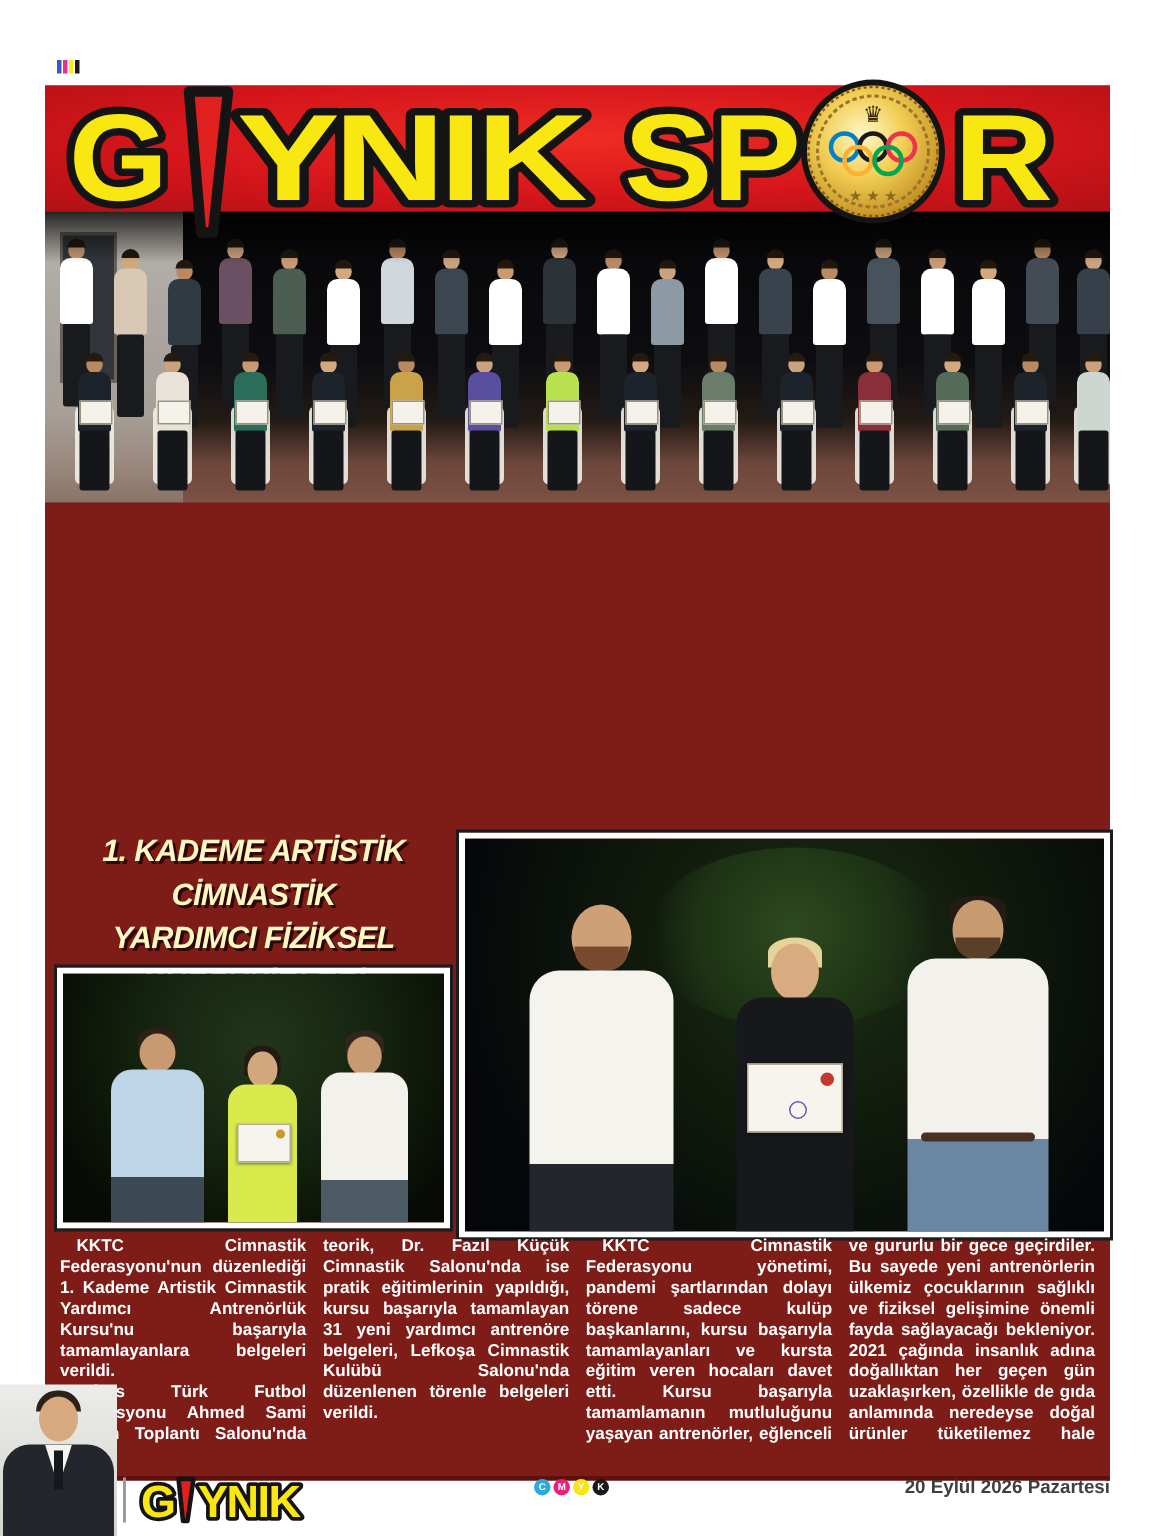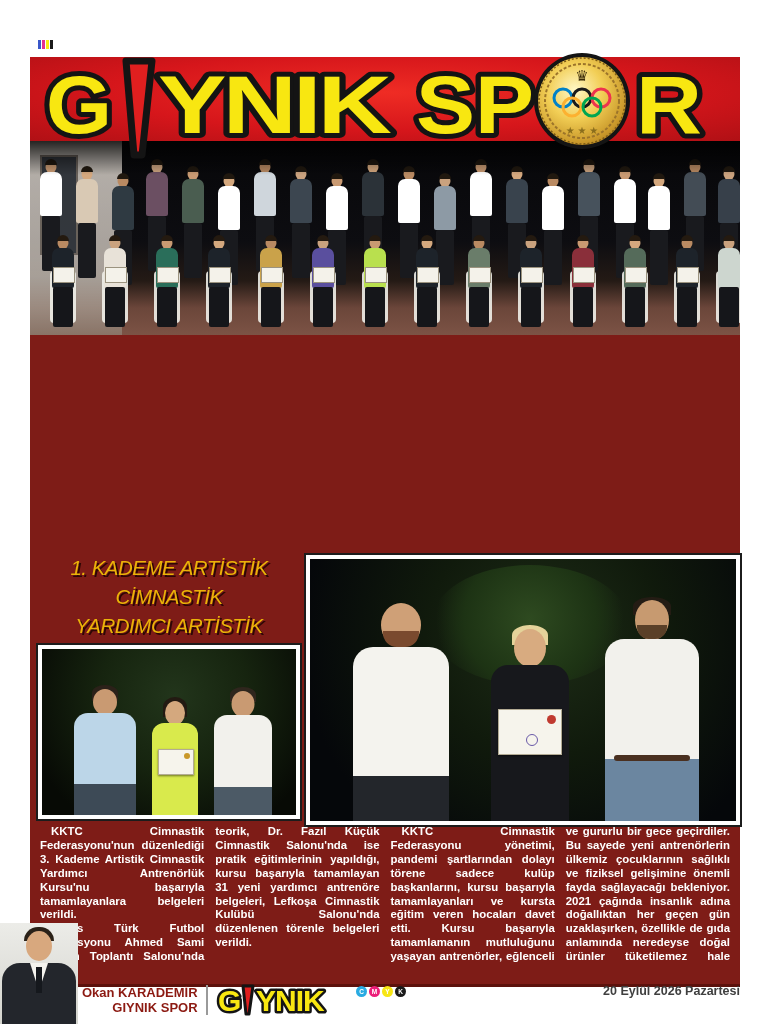--- a/index.html
+++ b/index.html
@@ -37,21 +37,21 @@
     background:linear-gradient(180deg,#300a07 0%,#7a1d17 22%,#9e2a24 52%,#7e1c17 100%);}
   .headline-line{position:absolute;left:50%;white-space:nowrap;color:#ffffff;
     font-weight:bold;font-style:italic;font-size:104px;letter-spacing:-3px;
     transform:translateX(-50%) scale(0.60,1.12);transform-origin:center top;
     text-shadow:-5px 5px 0 rgba(32,5,4,.5);}
   .headline-line.l1{top:-6px;}
   .headline-line.l2{top:92px;}
 
   
   .subhead{position:absolute;left:6px;top:496px;width:266px;text-align:center;}
-  .subhead div{color:#eab308;font-weight:normal;font-style:italic;font-size:20.5px;
+  .subhead div{color:#fef9c3;font-weight:bold;font-style:italic;font-size:20.5px;
     line-height:29px;letter-spacing:-0.5px;text-shadow:2px 2px 0 #2c0705;}
 
   
   .photo{position:absolute;border:4px solid #ffffff;outline:2px solid #1c1c1c;overflow:hidden;}
   .photo-left{left:8px;top:588px;width:254px;height:166px;
     background:radial-gradient(circle at 52% 28%,#22351b 0%,#16240f 42%,#070a05 85%);}
   .photo-right{left:276px;top:498px;width:426px;height:262px;
     background:radial-gradient(circle at 55% 30%,#1e2d17 0%,#101a0c 40%,#05070a 82%);}
   .p-person{position:absolute;}
   .p-head{position:absolute;left:50%;transform:translateX(-50%);border-radius:50%;}
@@ -368,21 +368,21 @@
 
       <div class="torso" style="top:50px;width:20px;height:40px;background:#15161a;border-radius:2px;z-index:2;"></div>
           </div>
         </div>
       <div class="gp-vignette"></div>
     </div>
 
 
     <div class="subhead">
       <div>1. KADEME ARTİSTİK CİMNASTİK</div>
-      <div>YARDIMCI ARTİSTİK</div>
+      <div>YARDIMCI FİZİKSEL</div>
       <div>KURSUYİRLERİ BELGELERİNİ ALDI</div>
     </div>
 
     <div class="photo photo-left">
 
       <div class="p-person" style="left:28px;bottom:0;width:70px;height:130px;">
         <div class="p-hair" style="top:0;width:26px;height:16px;background:#2b2119;"></div>
         <div class="p-head" style="top:4px;width:24px;height:26px;background:#c99a72;"></div>
         <div class="p-torso" style="top:28px;width:62px;height:102px;background:linear-gradient(180deg,#bcd6e8 0 70%,#3d4a56 70%);border-radius:14px 14px 0 0;"></div>
       </div>
@@ -427,40 +427,36 @@
       <div class="p-person" style="left:286px;bottom:0;width:112px;height:224px;">
         <div class="p-hair" style="top:0;width:38px;height:18px;background:#241c14;"></div>
         <div class="p-head" style="top:3px;width:34px;height:40px;background:#c79a70;"></div>
         <div style="position:absolute;left:50%;top:28px;transform:translateX(-50%);width:30px;height:14px;background:#5a4028;border-radius:0 0 12px 12px;"></div>
         <div class="p-torso" style="top:42px;width:94px;height:182px;background:linear-gradient(180deg,#f2f1ec 0 66%,#6b86a0 66%);border-radius:19px 19px 0 0;"></div>
         <div style="position:absolute;left:50%;top:158px;transform:translateX(-50%);width:76px;height:6px;background:#4a3categorie020;background:#4a3020;border-radius:3px;"></div>
       </div>
     </div>
 
     <div class="article">
-      <p>KKTC Cimnastik Federasyonu'nun düzenlediği 3. Kademe Artistik Cimnastik Yardımcı Antrenörlük Kursu'nu başarıyla tamamlayanlara belgeleri verildi.</p>
+      <p>KKTC Cimnastik Federasyonu'nun düzenlediği 1. Kademe Artistik Cimnastik Yardımcı Antrenörlük Kursu'nu başarıyla tamamlayanlara belgeleri verildi.</p>
       <p>Kıbrıs Türk Futbol Federasyonu Ahmed Sami Topcan Toplantı Salonu'nda teorik, Dr. Fazıl Küçük Cimnastik Salonu'nda ise pratik eğitimlerinin yapıldığı, kursu başarıyla tamamlayan 31 yeni yardımcı antrenöre belgeleri, Lefkoşa Cimnastik Kulübü Salonu'nda düzenlenen törenle belgeleri verildi.</p>
       <p>KKTC Cimnastik Federasyonu yönetimi, pandemi şartlarından dolayı törene sadece kulüp başkanlarını, kursu başarıyla tamamlayanları ve kursta eğitim veren hocaları davet etti. Kursu başarıyla tamamlamanın mutluluğunu yaşayan antrenörler, eğlenceli ve gururlu bir gece geçirdiler. Bu sayede yeni antrenörlerin ülkemiz çocuklarının sağlıklı ve fiziksel gelişimine önemli fayda sağlayacağı bekleniyor. 2021 çağında insanlık adına doğallıktan her geçen gün uzaklaşırken, özellikle de gıda anlamında neredeyse doğal ürünler tüketilemez hale gelmiş ve yeni yetişen nesilde obezite sorunu ortaya çıkmış, teknolojinin ilerlemesiyle de hareketsizlikten dolayı sağlıklı bireylerin yetişmesi çok güç bir hale gelmiş görülüyor. Zihinsel, fiziksel ve sosyal açıdan iyi bireylerin yetişmesi için sporun anası ve babası niteliğindeki cimnastik sporunun ülke çapında yayılması adına yapılan bu çalışmaların ilerleyen zamanda meyvelerini vermeye başlaması ve küçük ülkemizde çocukların daha sağlıklı ve fiziki gelişimlerinin iyi olması adına yeni antrenörler bu özel görevi üstlenecek...</p>
     </div>
 
   </div>
 
   <div class="author-photo">
     <div style="position:absolute;left:24px;top:4px;width:30px;height:14px;background:#2a2118;border-radius:14px 14px 0 0;"></div>
     <div style="position:absolute;left:26px;top:8px;width:26px;height:30px;background:#d8a87e;border-radius:50%;"></div>
     <div style="position:absolute;left:2px;top:40px;width:74px;height:62px;background:#23262c;border-radius:18px 18px 0 0;"></div>
     <div style="position:absolute;left:30px;top:40px;width:18px;height:28px;background:#f4f3ee;clip-path:polygon(0 0,100% 0,50% 100%);"></div>
     <div style="position:absolute;left:36px;top:44px;width:6px;height:26px;background:#15181d;"></div>
   </div>
 
   <div class="byline">
-    <div class="byline-names">
-      <div>Okan KARADEMİR</div>
-      <div>GIYNIK SPOR</div>
-    </div>
     <div class="byline-divider"></div>
     <svg width="132" height="34" viewBox="0 0 132 34">
       <g font-family="Liberation Sans, sans-serif" font-weight="bold" font-size="30" fill="#f8e711" stroke="#141414" stroke-width="5" paint-order="stroke" stroke-linejoin="round">
         <text x="2" y="28">G</text>
         <text x="40" y="28" letter-spacing="-1">YNIK</text>
       </g>
       <polygon points="27,3 37,3 33,31 30,31" fill="#e01f1f" stroke="#141414" stroke-width="3" stroke-linejoin="round"></polygon>
     </svg>
   </div>
 

